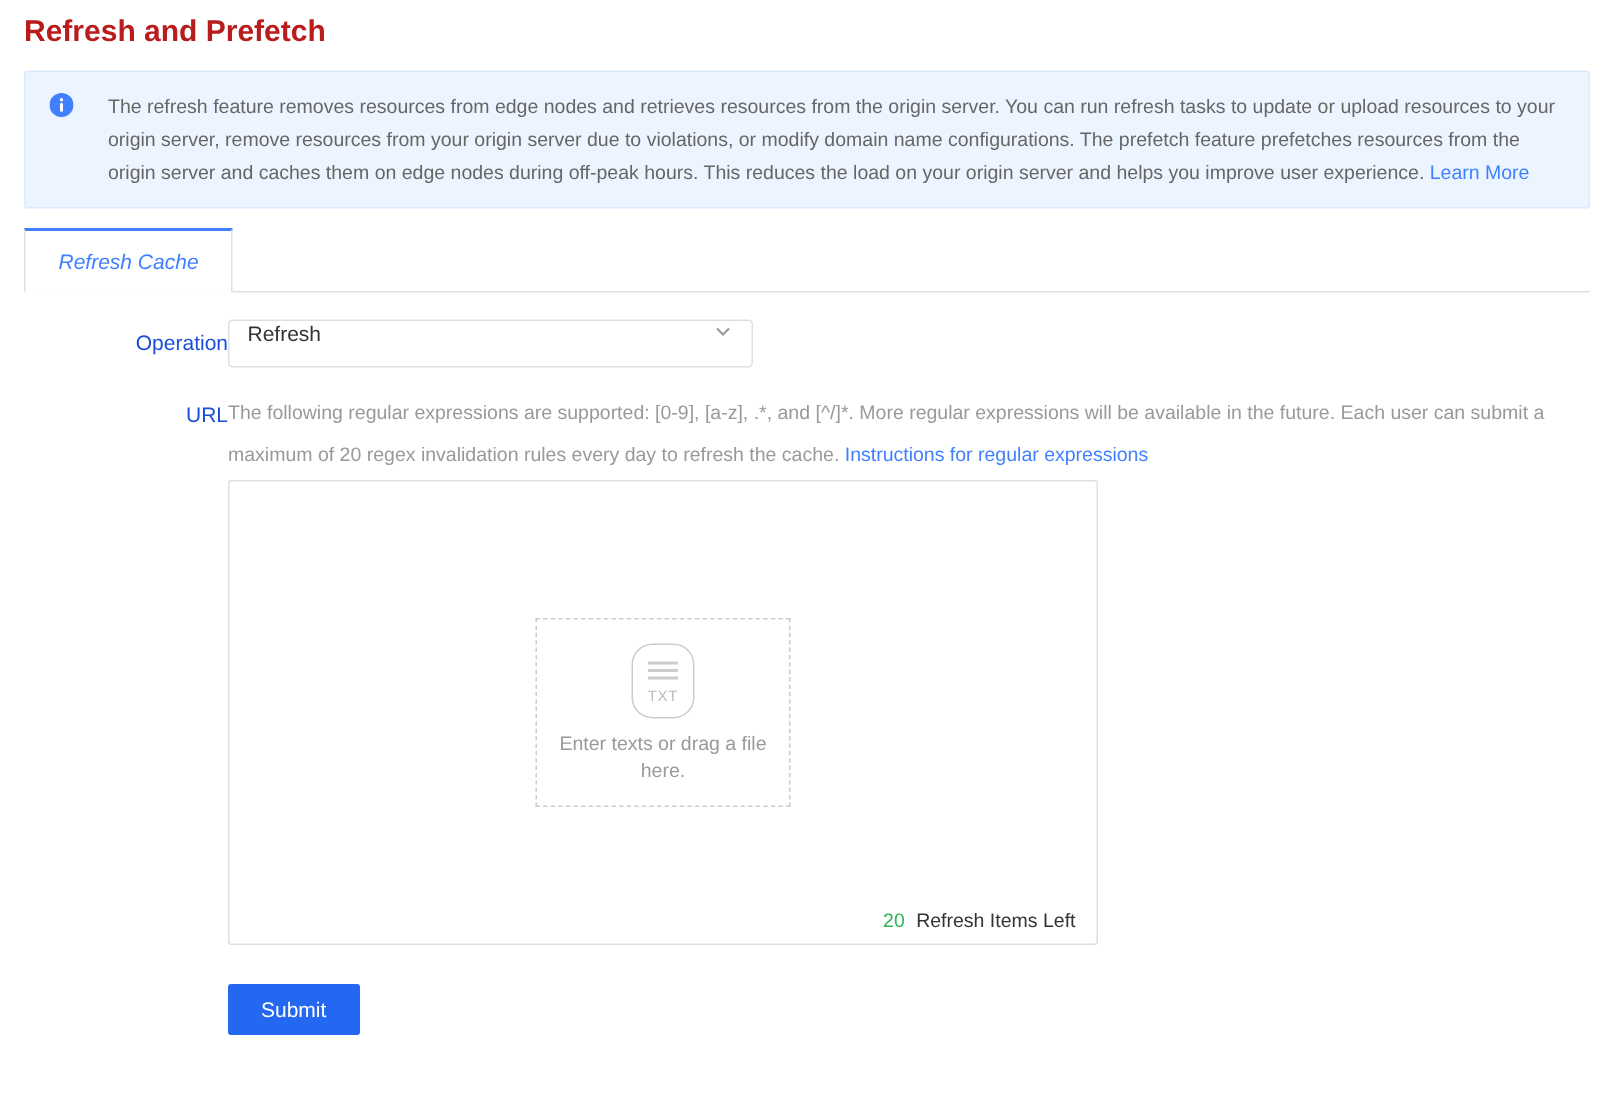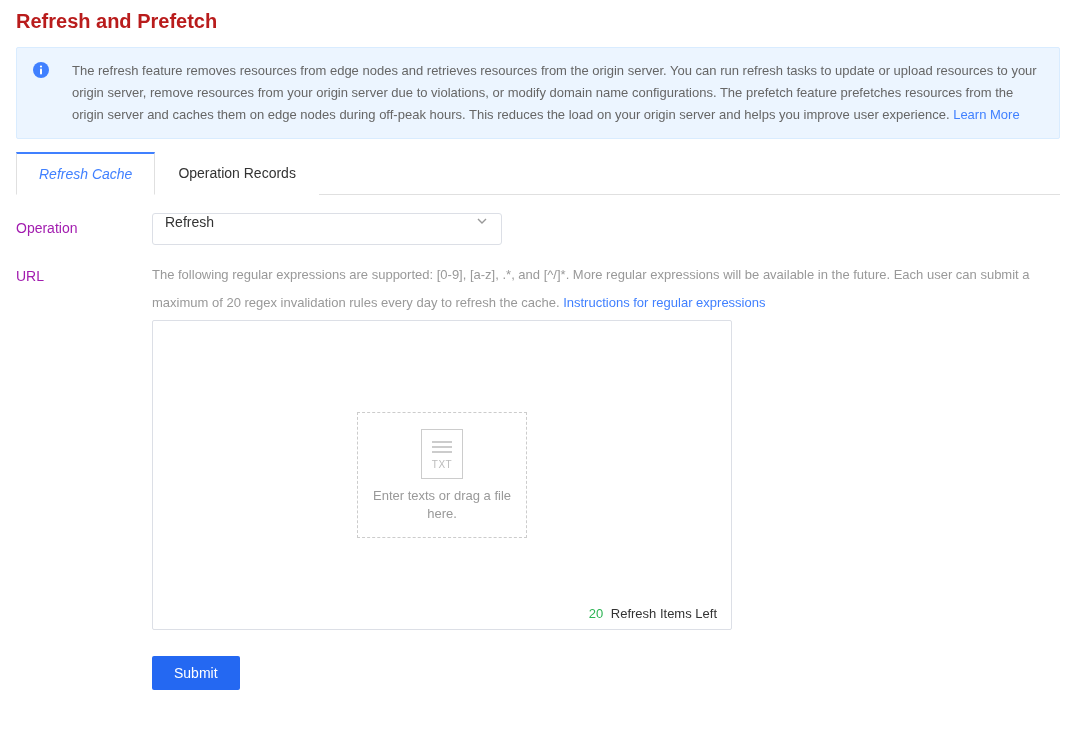--- a/index.html
+++ b/index.html
@@ -70,23 +70,24 @@
     }
     .form-row {
       display: flex;
       align-items: flex-start;
       margin-bottom: 16px;
       padding: 0 8px;
     }
     .form-label {
       width: 136px;
       font-size: 14px;
-      color: #a21caf;
+      color: #1d4ed8;
       padding-top: 7px;
       flex-shrink: 0;
+      text-align: right;
     }
     .form-control {
       flex: 1;
       max-width: 920px;
     }
     .select-wrap {
       width: 350px;
       height: 32px;
       border: 1px solid #dcdfe6;
       border-radius: 3px;
@@ -130,21 +131,21 @@
     .dropzone-inner {
       width: 170px;
       border: 1px dashed #ccc;
       padding: 16px 12px 14px 12px;
       text-align: center;
     }
     .file-icon-box {
       width: 42px;
       height: 50px;
       border: 1px solid #ccc;
-      border-radius: 0;
+      border-radius: 14px;
       margin: 0 auto 8px auto;
       display: flex;
       flex-direction: column;
       align-items: center;
       justify-content: center;
       gap: 4px;
     }
     .file-icon-lines {
       width: 20px;
       height: 2px;
@@ -204,21 +205,20 @@
     </svg>
   </span>
   <div class="text">
     <span>The refresh feature removes resources from edge nodes and retrieves resources from the origin server. You can run refresh tasks to update or upload resources to your origin server, remove resources from your origin server due to violations, or modify domain name configurations. The prefetch feature prefetches resources from the origin server and caches them on edge nodes during off-peak hours. This reduces the load on your origin server and helps you improve user experience. </span>
     <a href="#">Learn More</a>
   </div>
 </div>
 
 <div class="tabs">
   <div class="tab active">Refresh Cache</div>
-  <div class="tab">Operation Records</div>
 </div>
 
 <div class="form-area">
 
   <div class="form-row">
     <div class="form-label">Operation</div>
     <div class="form-control">
       <div class="select-wrap">
         <span>Refresh</span>
         <span class="chevron">

